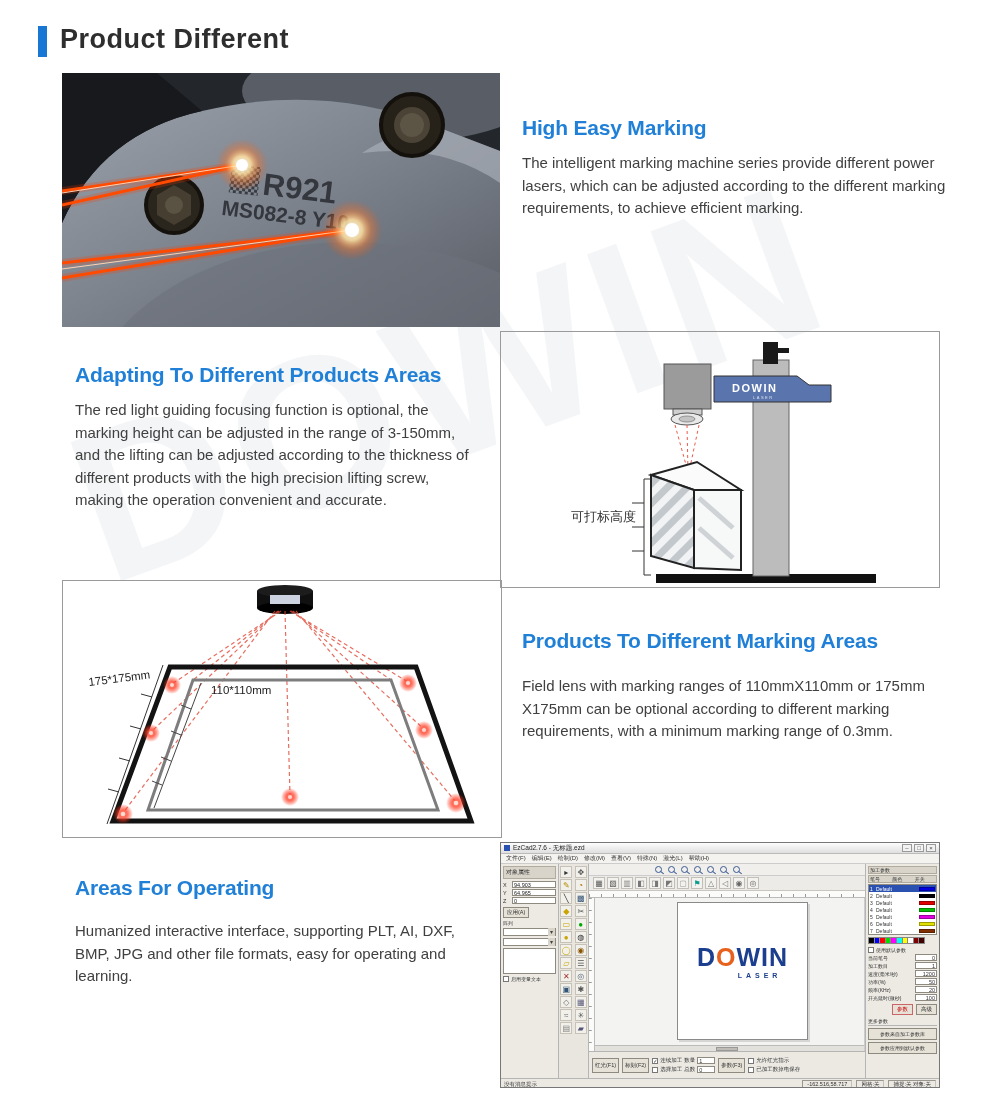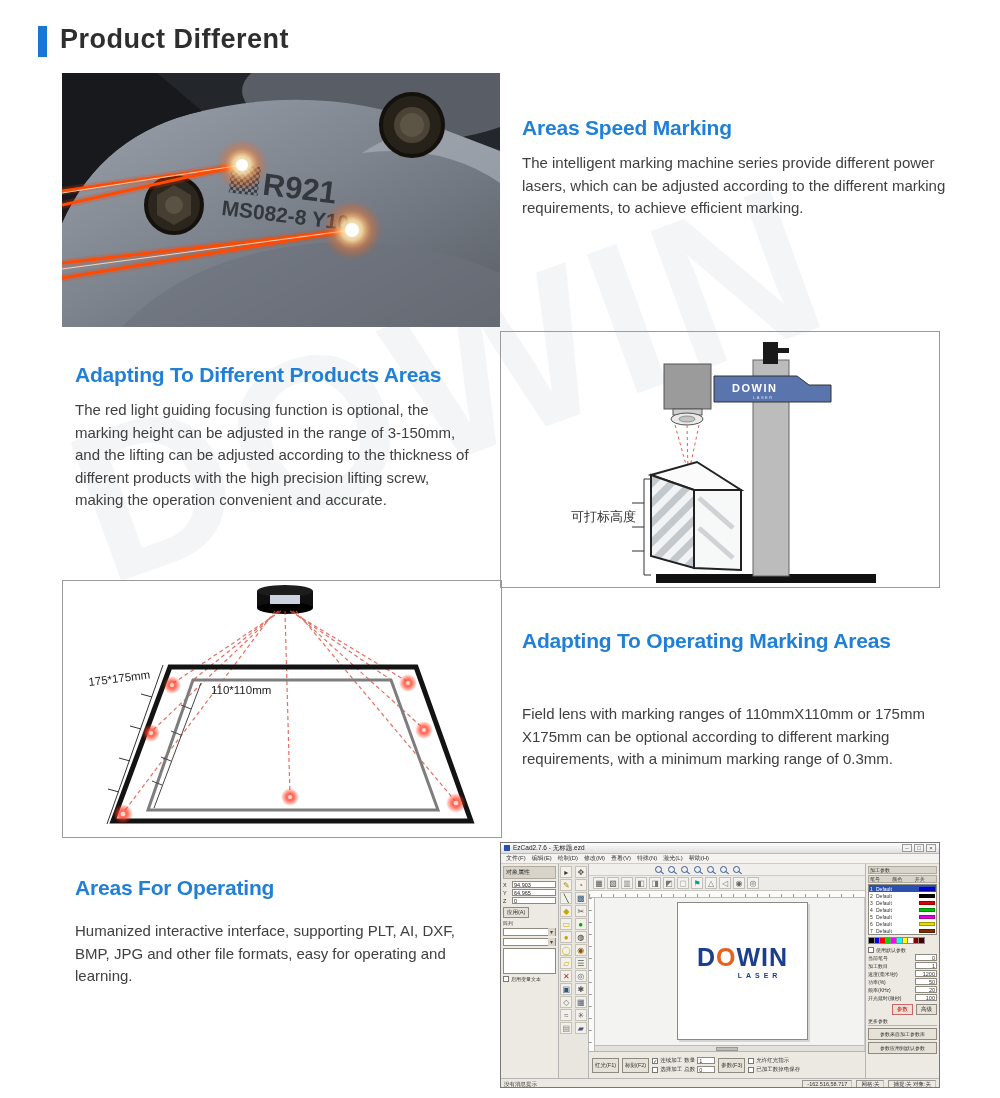--- a/index.html
+++ b/index.html
@@ -153,28 +153,28 @@
       <line x1="0" y1="205" x2="290" y2="157" stroke="#ff4a00" stroke-width="3"></line>
       <line x1="0" y1="196" x2="290" y2="157" stroke="#ffd0b0" stroke-width="1"></line>
       <circle cx="180" cy="92" r="26" fill="url(#flare)"></circle>
       <circle cx="180" cy="92" r="6" fill="#fff"></circle>
       <circle cx="290" cy="157" r="30" fill="url(#flare)"></circle>
       <circle cx="290" cy="157" r="7" fill="#fff"></circle>
     </g>
   </svg>
 </div>
 
-<div class="sec-head" style="left:522px;top:116px">Areas Speed Marking</div>
+<div class="sec-head" style="left:522px;top:116px">High Easy Marking</div>
 <div class="sec-body" style="left:522px;top:152px;width:424px">The intelligent marking machine series provide different power lasers, which can be adjusted according to the different marking requirements, to achieve efficient marking.</div>
 
 <div class="sec-head" style="left:75px;top:363px">Adapting To Different Products Areas</div>
 <div class="sec-body" style="left:75px;top:399px;width:402px">The red light guiding focusing function is optional, the marking height can be adjusted in the range of 3-150mm, and the lifting can be adjusted according to the thickness of different products with the high precision lifting screw, making the operation convenient and accurate.</div>
 
-<div class="sec-head" style="left:522px;top:629px">Adapting To Operating Marking Areas</div>
-<div class="sec-body" style="left:522px;top:703px;width:432px">Field lens with marking ranges of 110mmX110mm or 175mm X175mm can be optional according to different marking requirements, with a minimum marking range of 0.3mm.</div>
+<div class="sec-head" style="left:522px;top:629px">Products To Different Marking Areas</div>
+<div class="sec-body" style="left:522px;top:675px;width:432px">Field lens with marking ranges of 110mmX110mm or 175mm X175mm can be optional according to different marking requirements, with a minimum marking range of 0.3mm.</div>
 
 <div class="sec-head" style="left:75px;top:876px">Areas For Operating</div>
 <div class="sec-body" style="left:75px;top:920px;width:410px">Humanized interactive interface, supporting PLT, AI, DXF, BMP, JPG and other file formats, easy for operating and learning.</div>
 
 <div class="dbox machine-box">
   <svg width="438" height="255" viewBox="0 0 438 255">
     <defs>
       <pattern id="hatch" width="14" height="14" patternUnits="userSpaceOnUse" patternTransform="rotate(45)">
         <rect width="14" height="14" fill="#f2f3f4"></rect>
         <rect width="7" height="14" fill="#c3c8cd"></rect>

